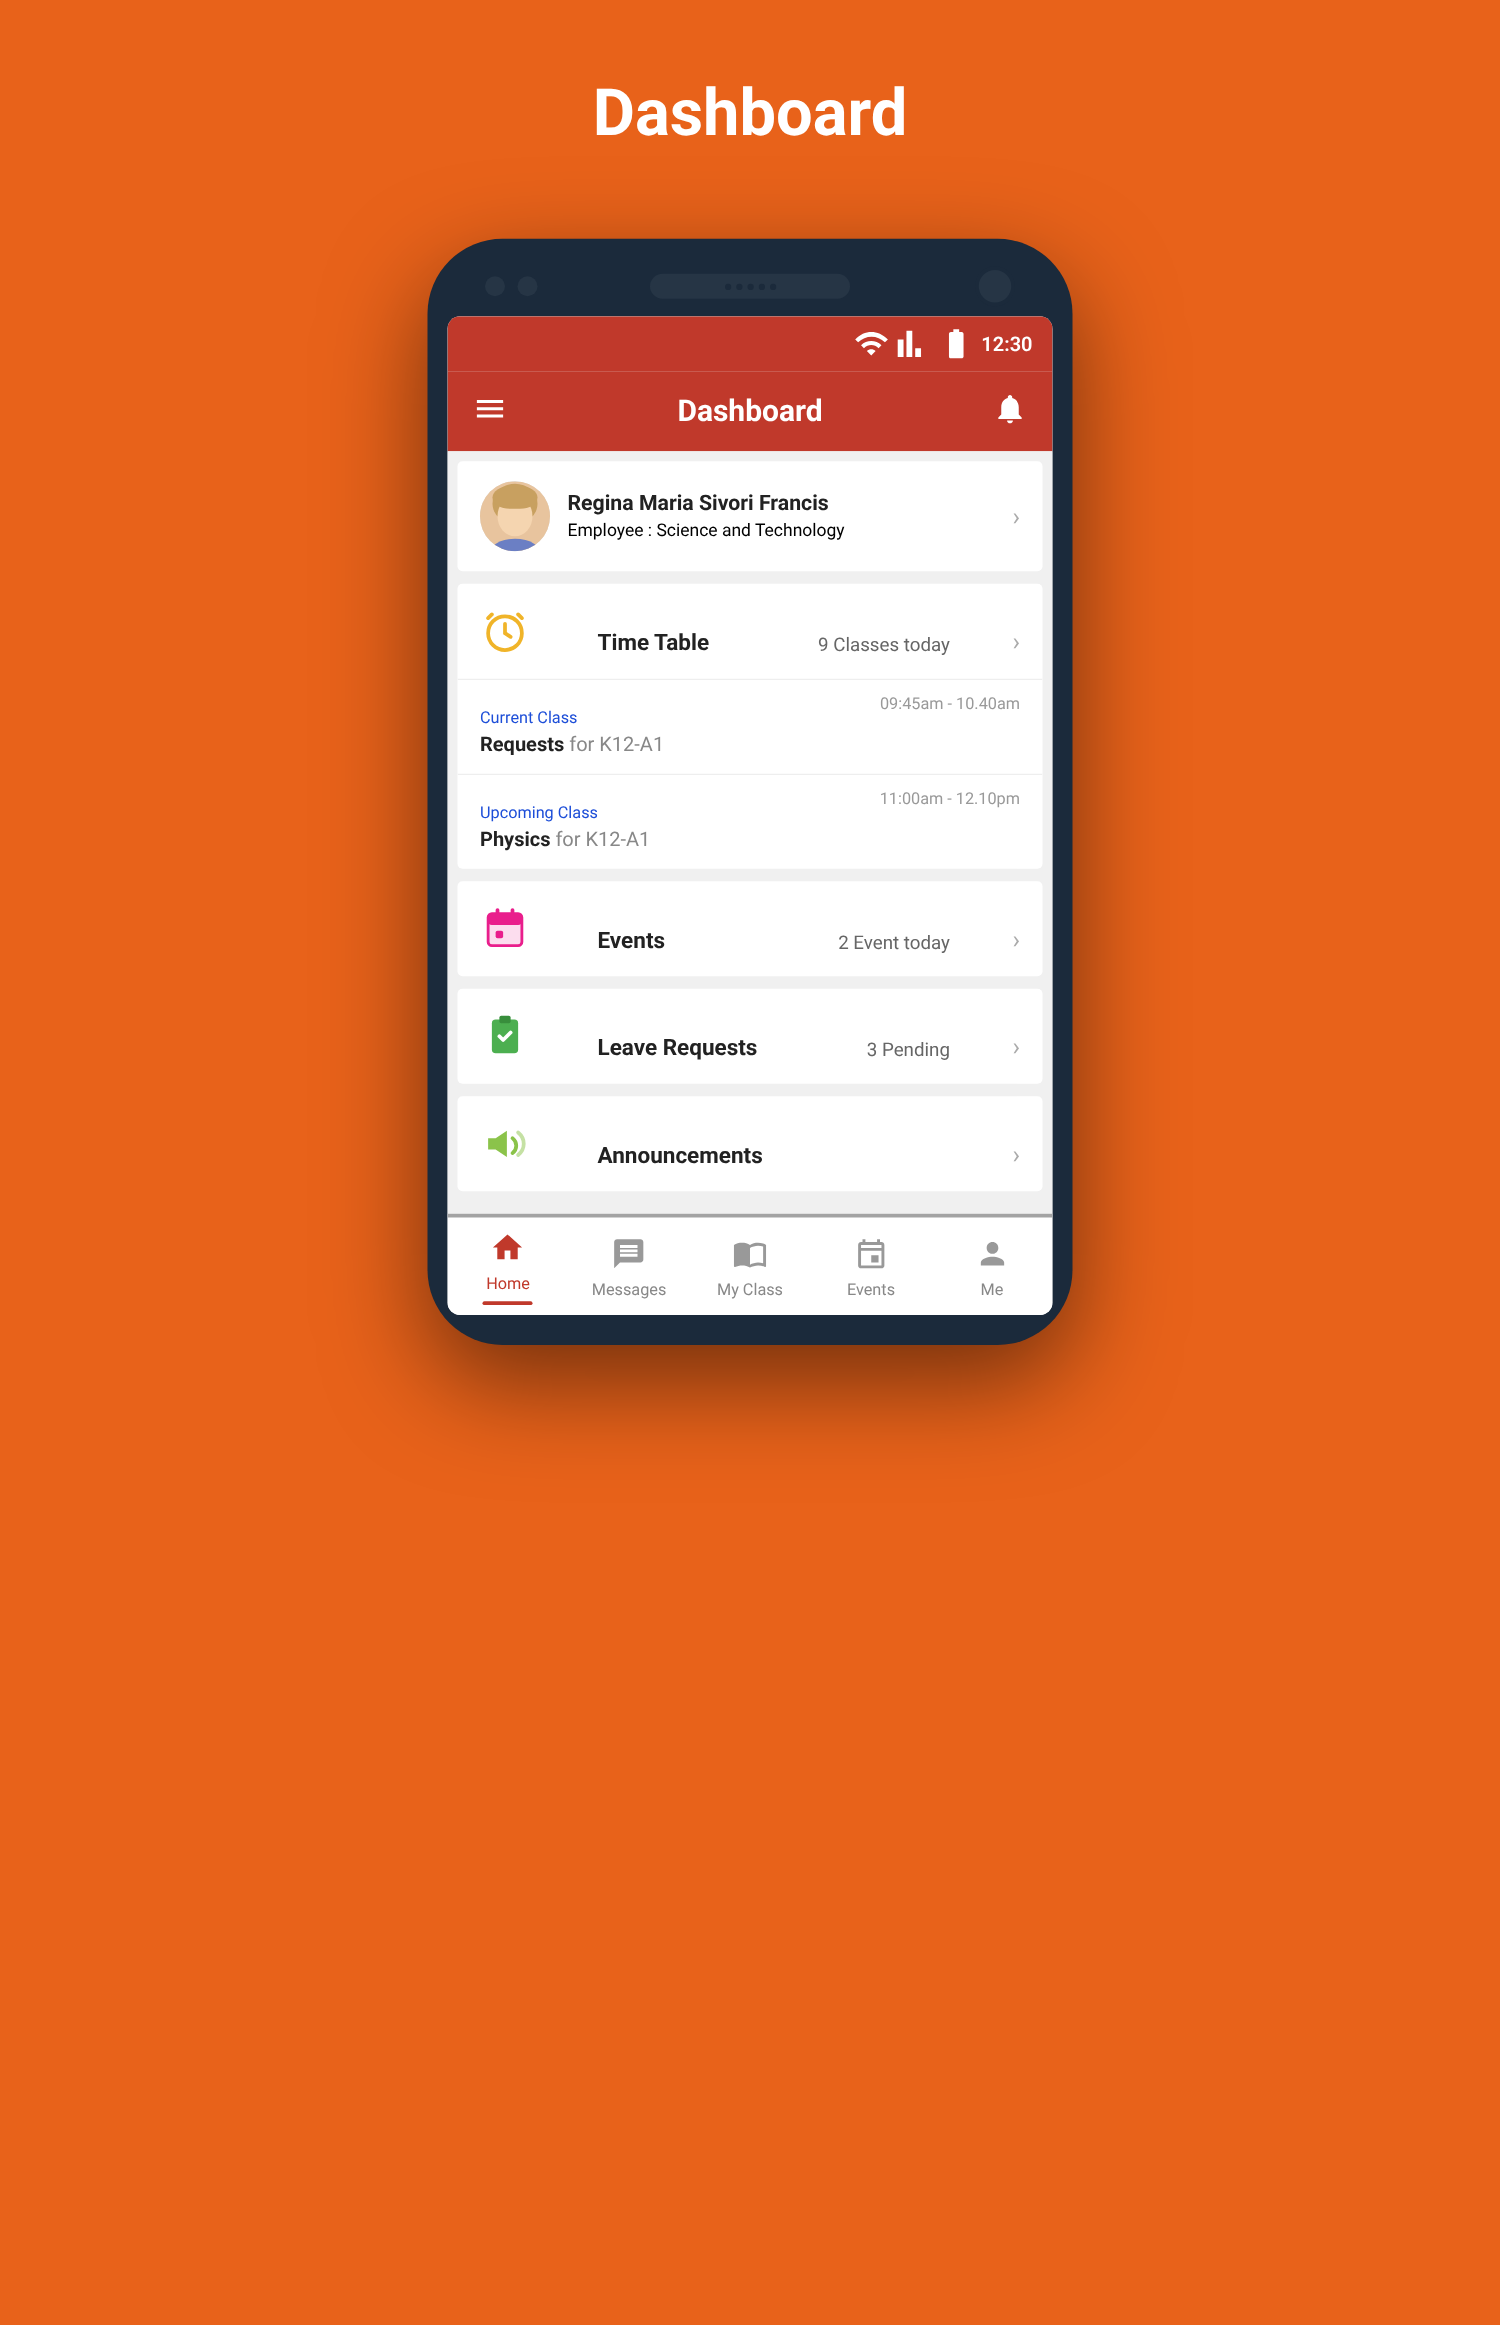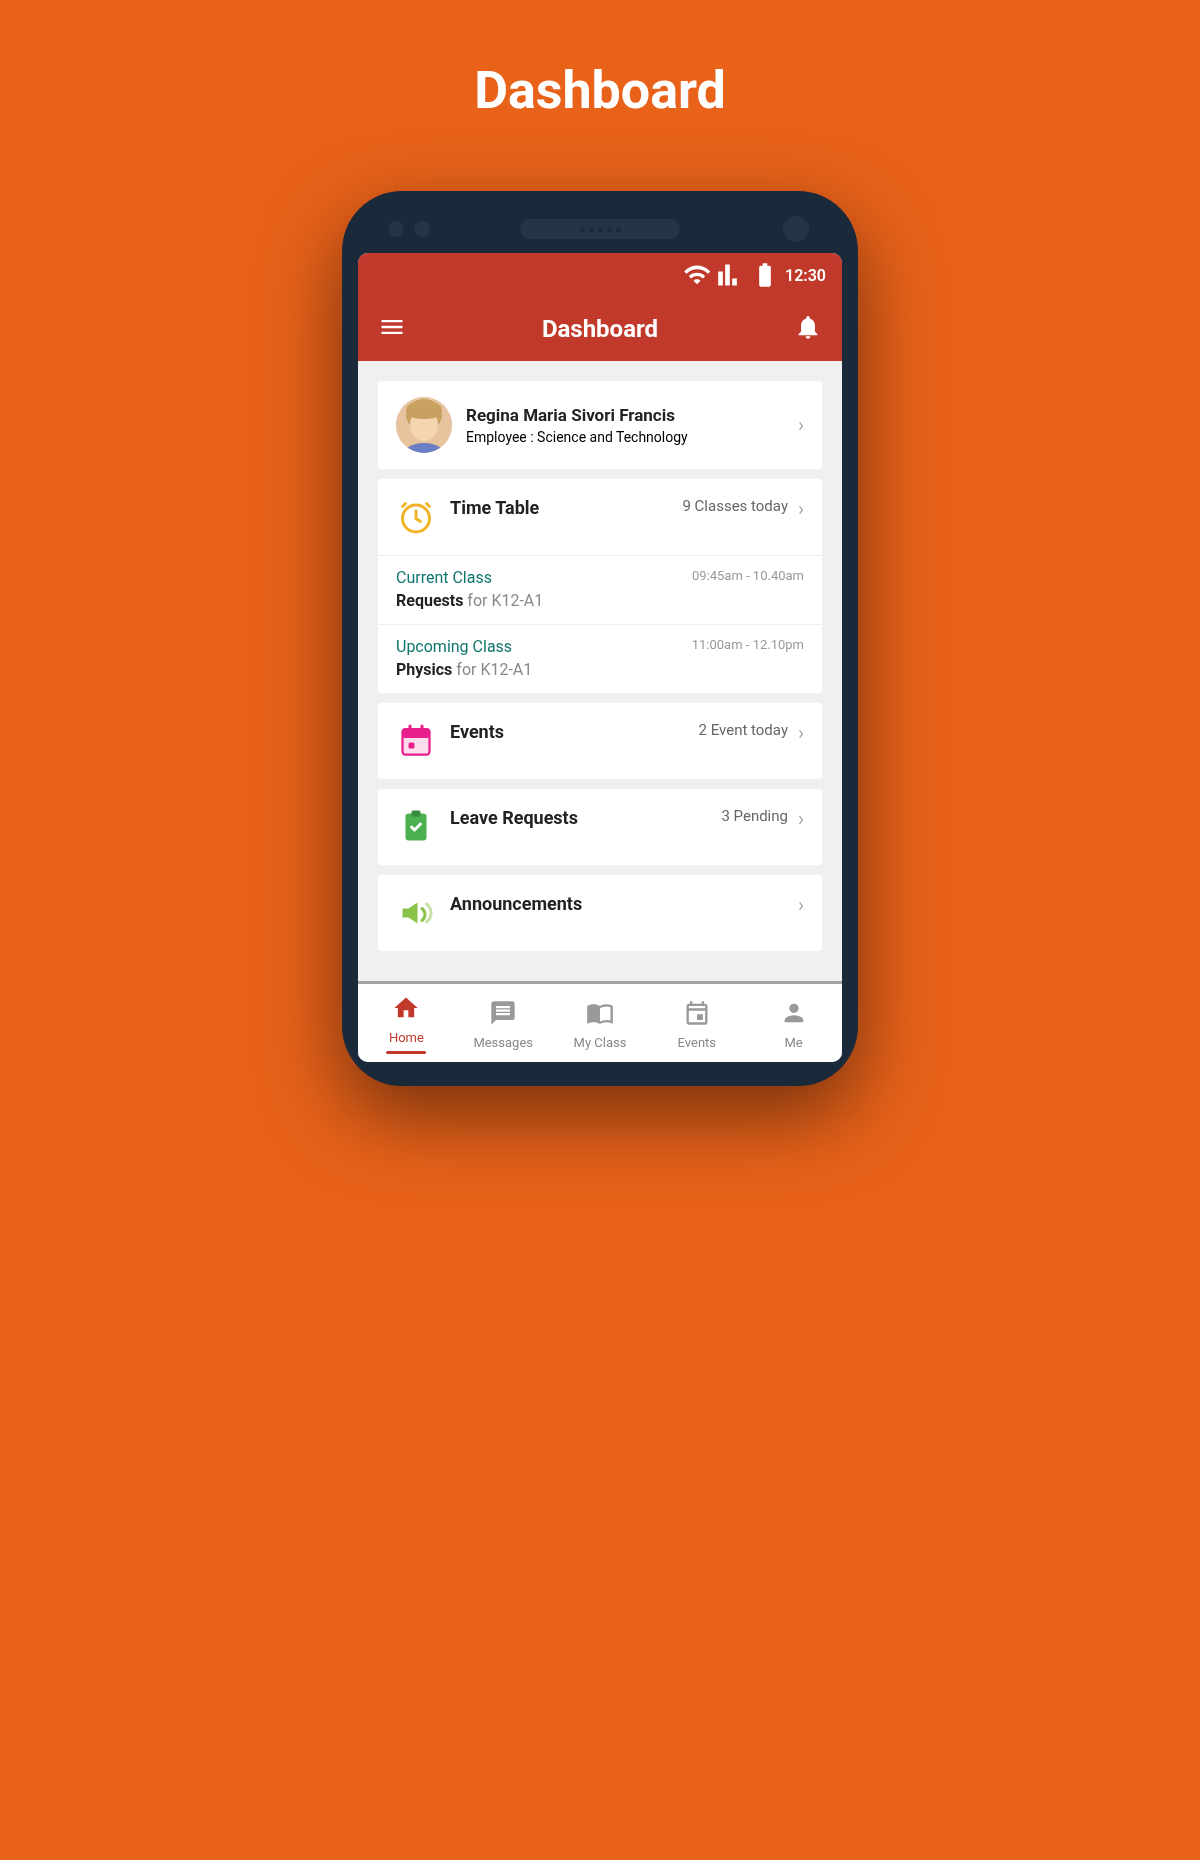--- a/index.html
+++ b/index.html
@@ -126,21 +126,21 @@
     }
     .app-bar-title {
       color: white;
       font-size: 24px;
       font-weight: 700;
     }
 
     
     .content-area {
       background: #f0f0f0;
-      padding: 20px;
+      padding: 8px;
     }
 
     
     .user-card {
       background: white;
       display: flex;
       align-items: center;
       padding: 16px 18px;
       margin-bottom: 10px;
       border-radius: 4px;
@@ -176,23 +176,24 @@
 
     
     .section-card {
       background: white;
       border-radius: 4px;
       margin-bottom: 10px;
       overflow: hidden;
     }
     .section-header {
       display: flex;
-      align-items: flex-start;
+      align-items: flex-end;
       padding: 18px 18px;
       cursor: pointer;
+      gap: 40px;
     }
     .section-icon {
       width: 40px;
       height: 40px;
       margin-right: 14px;
       display: flex;
       align-items: center;
       justify-content: center;
       font-size: 28px;
       flex-shrink: 0;
@@ -213,22 +214,23 @@
     .class-item {
       border-top: 1px solid #eee;
       padding: 12px 18px 14px 18px;
     }
     .class-row-top {
       display: flex;
       justify-content: space-between;
       margin-bottom: 4px;
     }
     .class-label {
-      font-size: 16px;
-      color: #0f766e;
+      font-size: 13px;
+      color: #1d4ed8;
+      margin-top: 11px;
     }
     .class-time {
       font-size: 13px;
       color: #999;
     }
     .class-name {
       font-size: 16px;
       color: #222;
     }
     .class-name strong {

